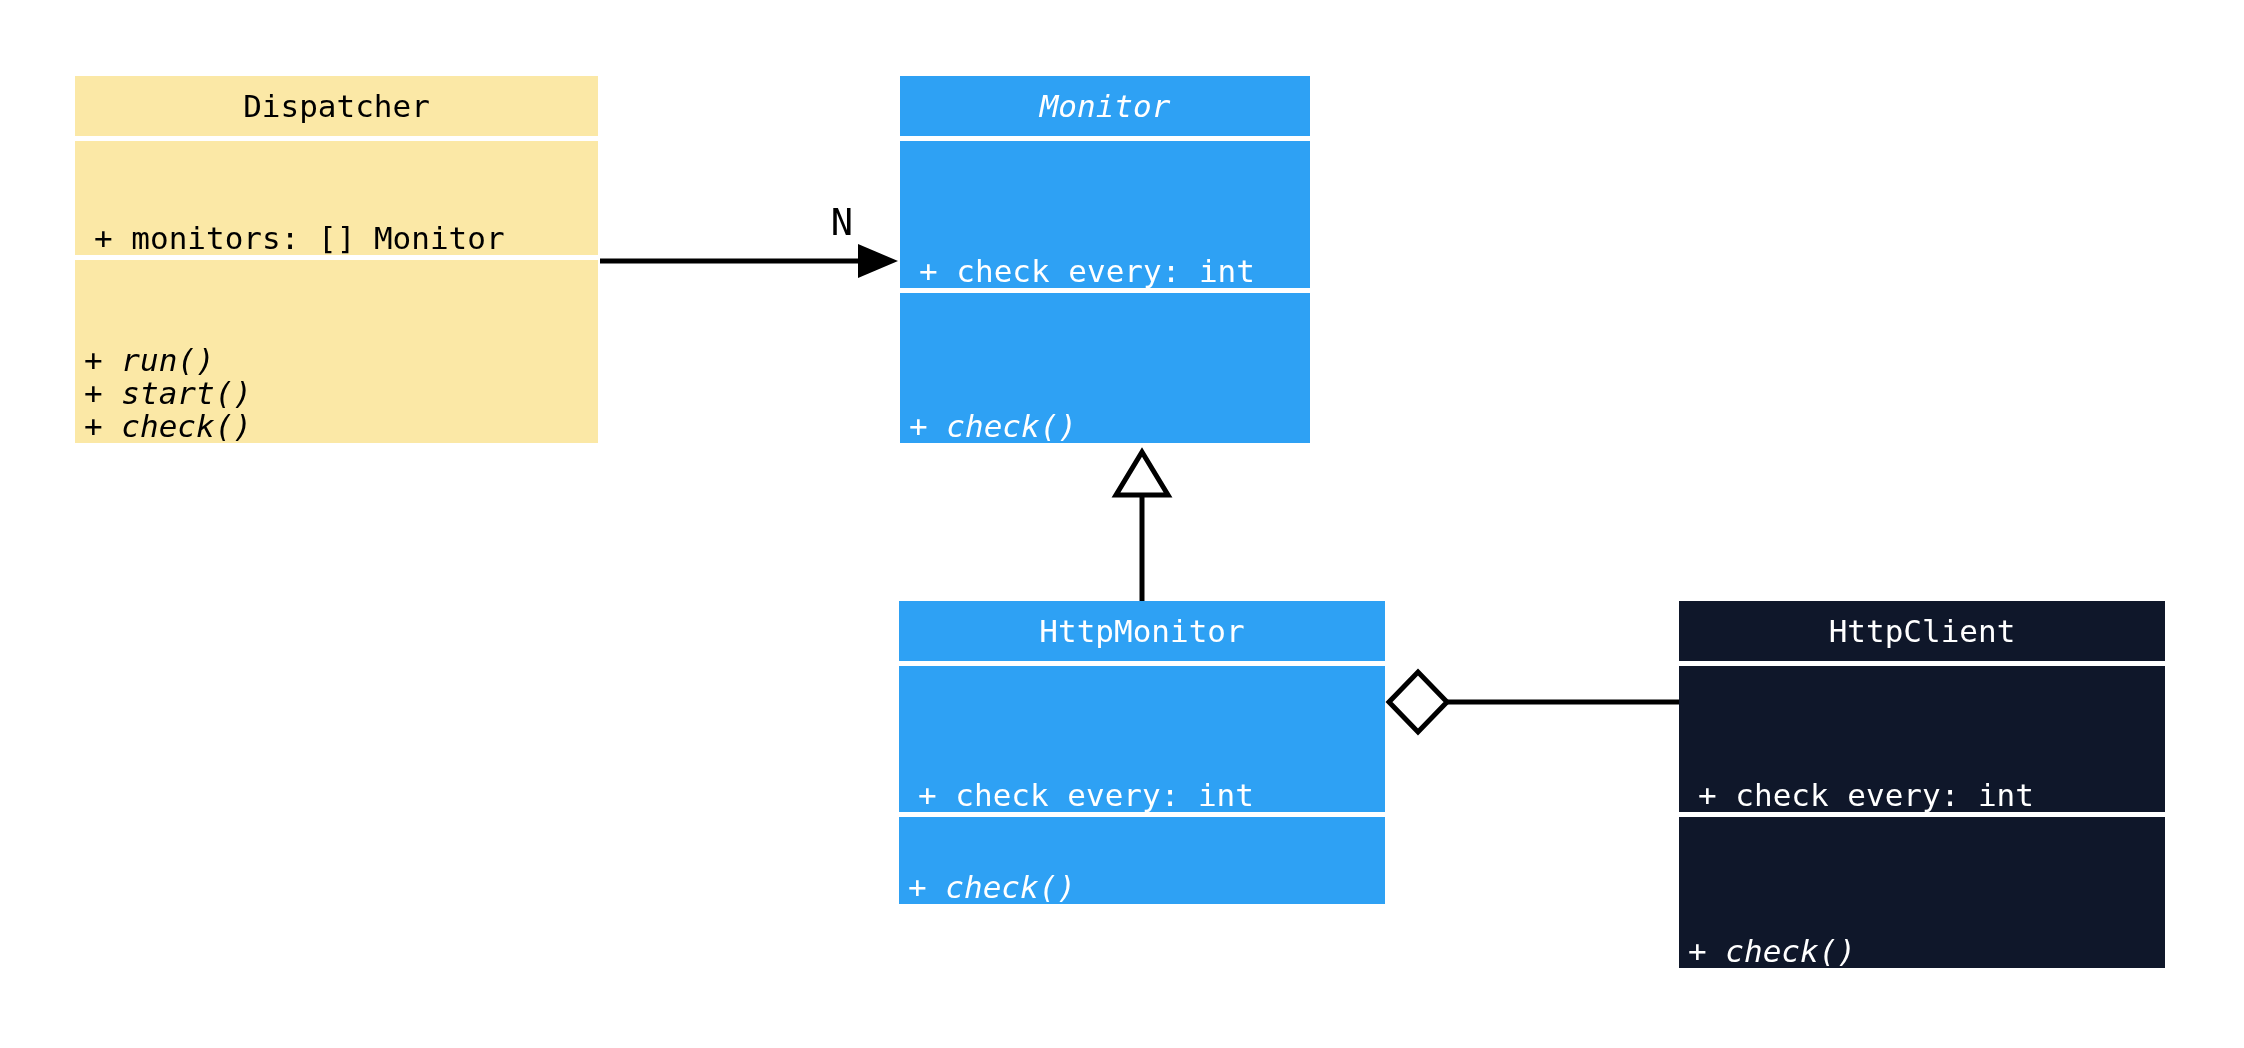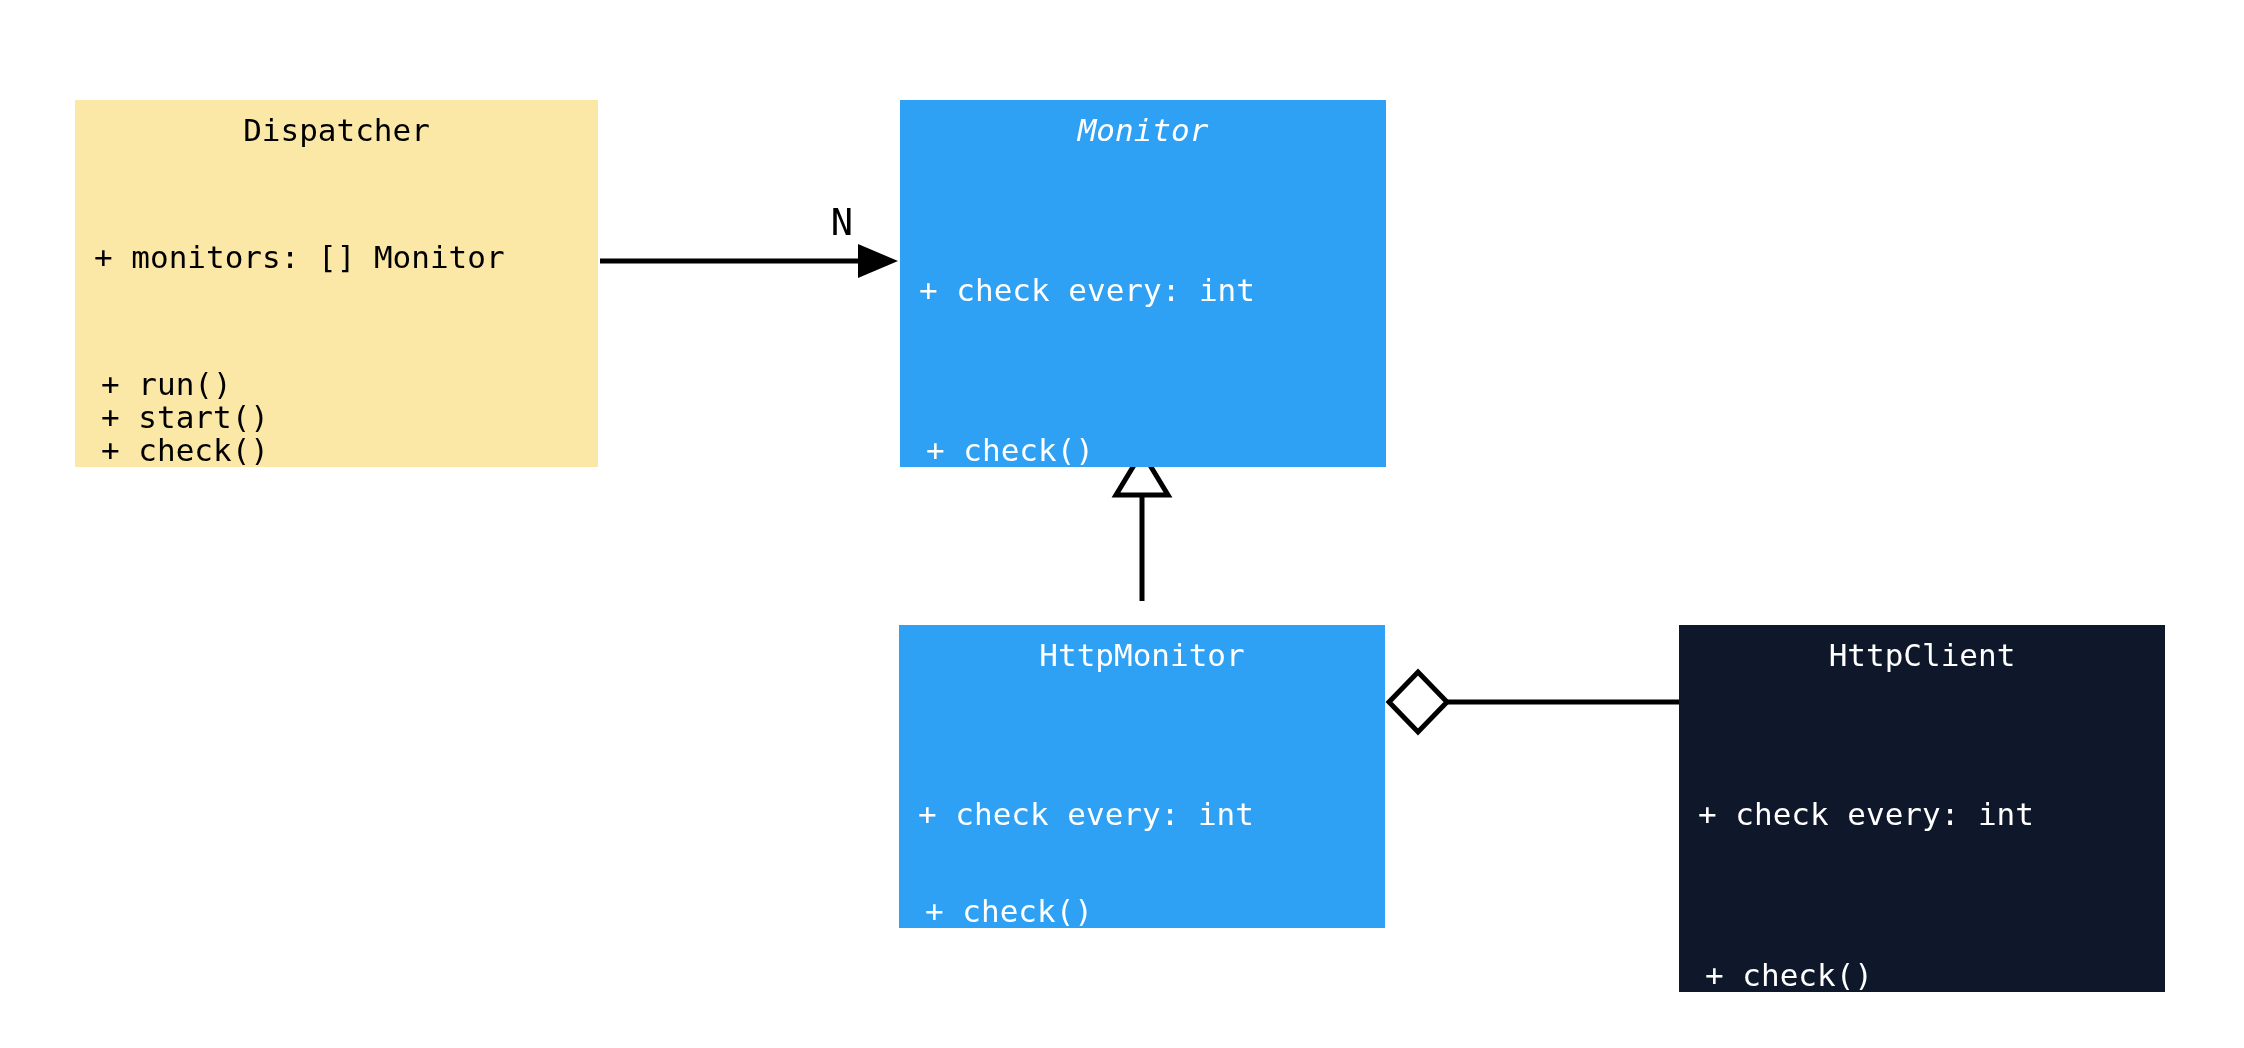--- a/index.html
+++ b/index.html
@@ -20,21 +20,21 @@
     left: 0;
     top: 0;
     width: 2244px;
     height: 1048px;
     pointer-events: none;
   }
   .class-box {
     position: absolute;
     display: flex;
     flex-direction: column;
-    margin-top: 24px;
+    gap: 5px;
   }
   .compartment {
     box-sizing: border-box;
     display: flex;
     flex-direction: column;
     justify-content: flex-end;
     font-size: 31px;
     letter-spacing: 0px;
   }
   .compartment.hdr {
@@ -43,32 +43,33 @@
     align-items: center;
     justify-content: center;
     padding: 0;
   }
   .compartment.attrs {
     flex: none;
     padding-left: 19px;
   }
   .compartment.methods {
     flex: 1;
-    padding-left: 26px;
+    padding-left: 9px;
+    font-style: italic;
   }
   .member-line {
     line-height: 33px;
     white-space: pre;
   }
   
   #box-dispatcher { left: 75px; top: 76px; width: 523px; height: 367px; color: #000000; }
   #box-dispatcher .compartment { background: #FBE8A6; }
   #box-dispatcher .attrs { height: 114px; }
   
-  #box-monitor { left: 900px; top: 76px; width: 486px; height: 367px; color: #ffffff; }
+  #box-monitor { left: 900px; top: 76px; width: 410px; height: 367px; color: #ffffff; }
   #box-monitor .compartment { background: #2EA1F4; }
   #box-monitor .attrs { height: 147px; }
   #box-monitor .hdr { font-style: italic; }
   
   #box-httpmonitor { left: 899px; top: 601px; width: 486px; height: 303px; color: #ffffff; }
   #box-httpmonitor .compartment { background: #2EA1F4; }
   #box-httpmonitor .attrs { height: 146px; }
   
   #box-httpclient { left: 1679px; top: 601px; width: 486px; height: 367px; color: #ffffff; }
   #box-httpclient .compartment { background: #0f172a; }

